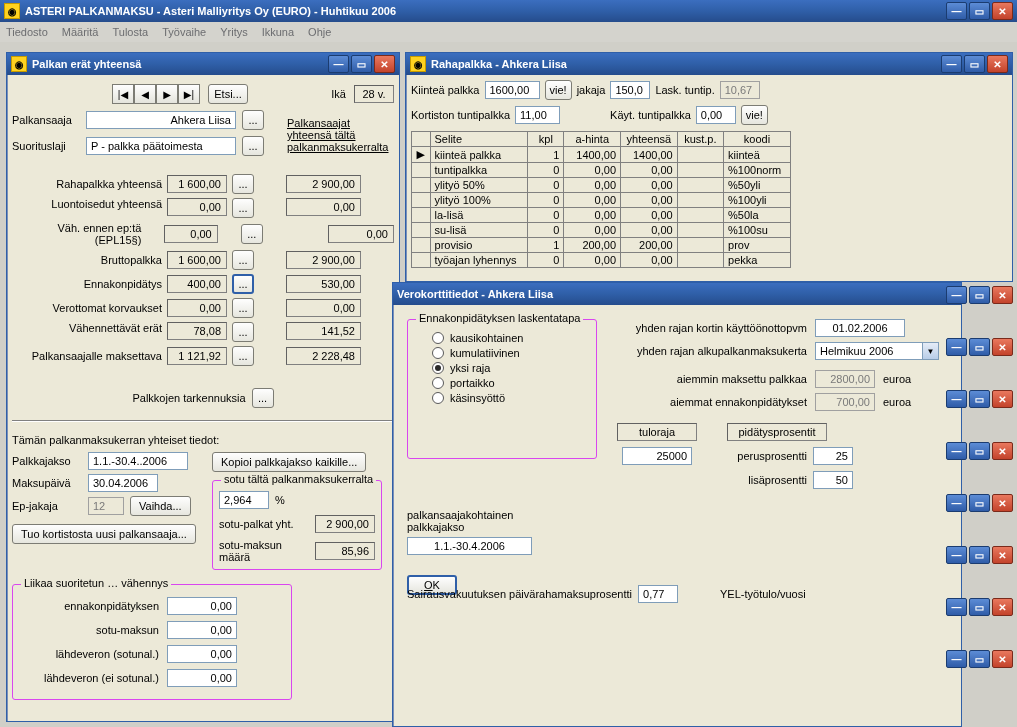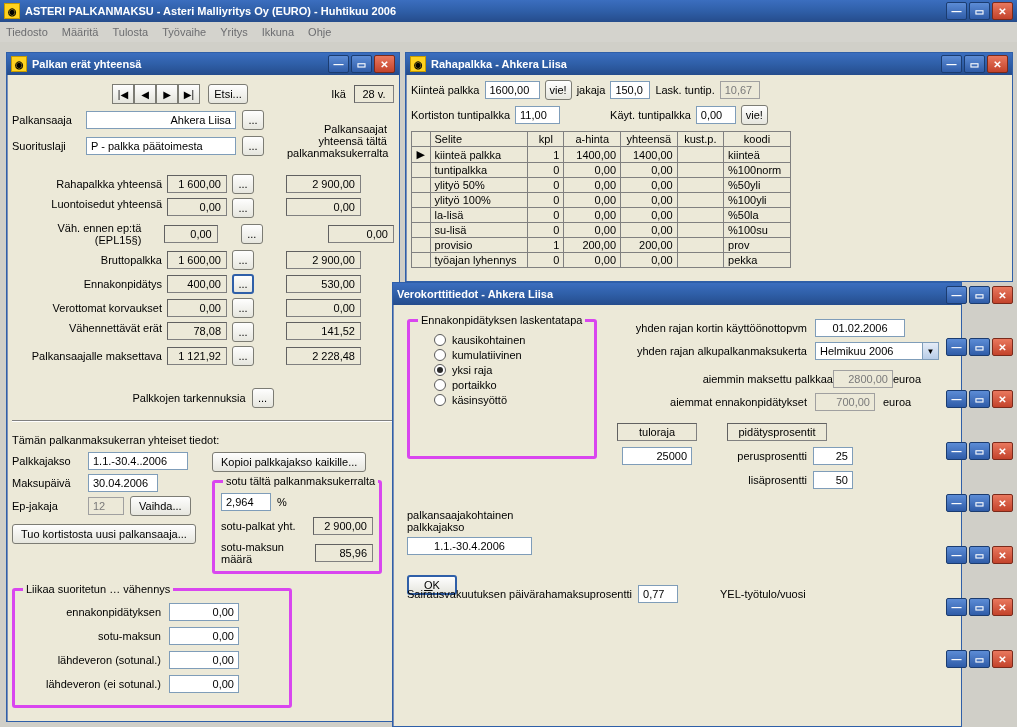--- a/index.html
+++ b/index.html
@@ -70,21 +70,21 @@
   }
   .btn{
     background:linear-gradient(#FEFEFE,#E6E6DE);
     border:1px solid #7C7C74;border-radius:3px;height:20px;
     padding:0 8px;display:inline-flex;align-items:center;justify-content:center;
     cursor:default;
   }
   .btn.small{padding:0 4px;min-width:22px;}
   .btn.focus{border:2px solid #2F5FA8;padding:0 7px;}
   .hr{height:2px;border-top:1px solid #808080;border-bottom:1px solid #fff;}
-  .groupbox{border:3px solid #d946ef;border-radius:3px;padding:6px;position:relative;}
+  .groupbox{border:1px solid #d946ef;border-radius:3px;padding:6px;position:relative;}
   .groupbox .legend{position:absolute;top:-8px;left:8px;background:#ECE9D8;padding:0 3px;}
   
   .navgrp{display:inline-flex;}
   .navgrp .nav{
     width:22px;height:20px;background:linear-gradient(#FEFEFE,#E4E4DC);
     border:1px solid #7C7C74;display:flex;align-items:center;justify-content:center;
     font-size:10px;font-family:Arial;
   }
   
   table.grid{border-collapse:collapse;width:100%;background:#fff;}
@@ -160,21 +160,21 @@
       <span class="txtbox" style="width:150px;justify-content:flex-end;">Ahkera Liisa</span>
       <span class="btn small">...</span>
     </div>
 
     <div style="display:flex;align-items:center;gap:6px;margin-top:6px;">
       <span class="lbl" style="width:68px;">Suorituslaji</span>
       <span class="txtbox" style="width:150px;">P    - palkka päätoimesta</span>
       <span class="btn small">...</span>
     </div>
 
-    <div style="position:absolute;left:280px;top:48px;width:100px;text-align:right;line-height:12px;">
+    <div style="position:absolute;left:280px;top:42px;width:100px;text-align:left;line-height:12px;text-decoration:underline;">
       Palkansaajat<br>yhteensä tältä<br>palkanmaksukerralta
     </div>
 
     <div style="margin-top:18px;" id="w1rows">
         <div style="display:flex;align-items:center;gap:5px;margin-bottom:4px;">
       <span class="lbl" style="width:150px;text-align:right;">Rahapalkka yhteensä</span>
       <span class="numbox" style="width:60px;">1 600,00</span>
       <span class="btn small" style="">...</span>
       <span style="width:22px;"></span>
       <span class="numbox" style="width:75px;">2 900,00</span>
@@ -454,21 +454,21 @@
           <span class="lbl" style="width:190px;text-align:right;">yhden rajan kortin käyttöönottopvm</span>
           <span class="txtbox" style="width:90px;justify-content:center;">01.02.2006</span>
         </div>
         <div style="display:flex;align-items:center;gap:8px;margin-bottom:10px;">
           <span class="lbl" style="width:190px;text-align:right;">yhden rajan alkupalkanmaksukerta</span>
           <span class="combo" style="width:124px;justify-content:flex-end;">
             <span class="val">Helmikuu 2006</span>
             <span class="arrow">▼</span>
           </span>
         </div>
-        <div style="display:flex;align-items:center;gap:0;margin-bottom:5px;justify-content:center;">
+        <div style="display:flex;align-items:center;gap:8px;margin-bottom:5px;">
           <span class="lbl" style="width:190px;text-align:right;">aiemmin maksettu palkkaa</span>
           <span class="disabledTxt" style="width:60px;justify-content:flex-end;">2800,00</span>
           <span>euroa</span>
         </div>
         <div style="display:flex;align-items:center;gap:8px;margin-bottom:12px;">
           <span class="lbl" style="width:190px;text-align:right;">aiemmat ennakonpidätykset</span>
           <span class="disabledTxt" style="width:60px;justify-content:flex-end;">700,00</span>
           <span>euroa</span>
         </div>
         <div style="display:flex;gap:30px;">

